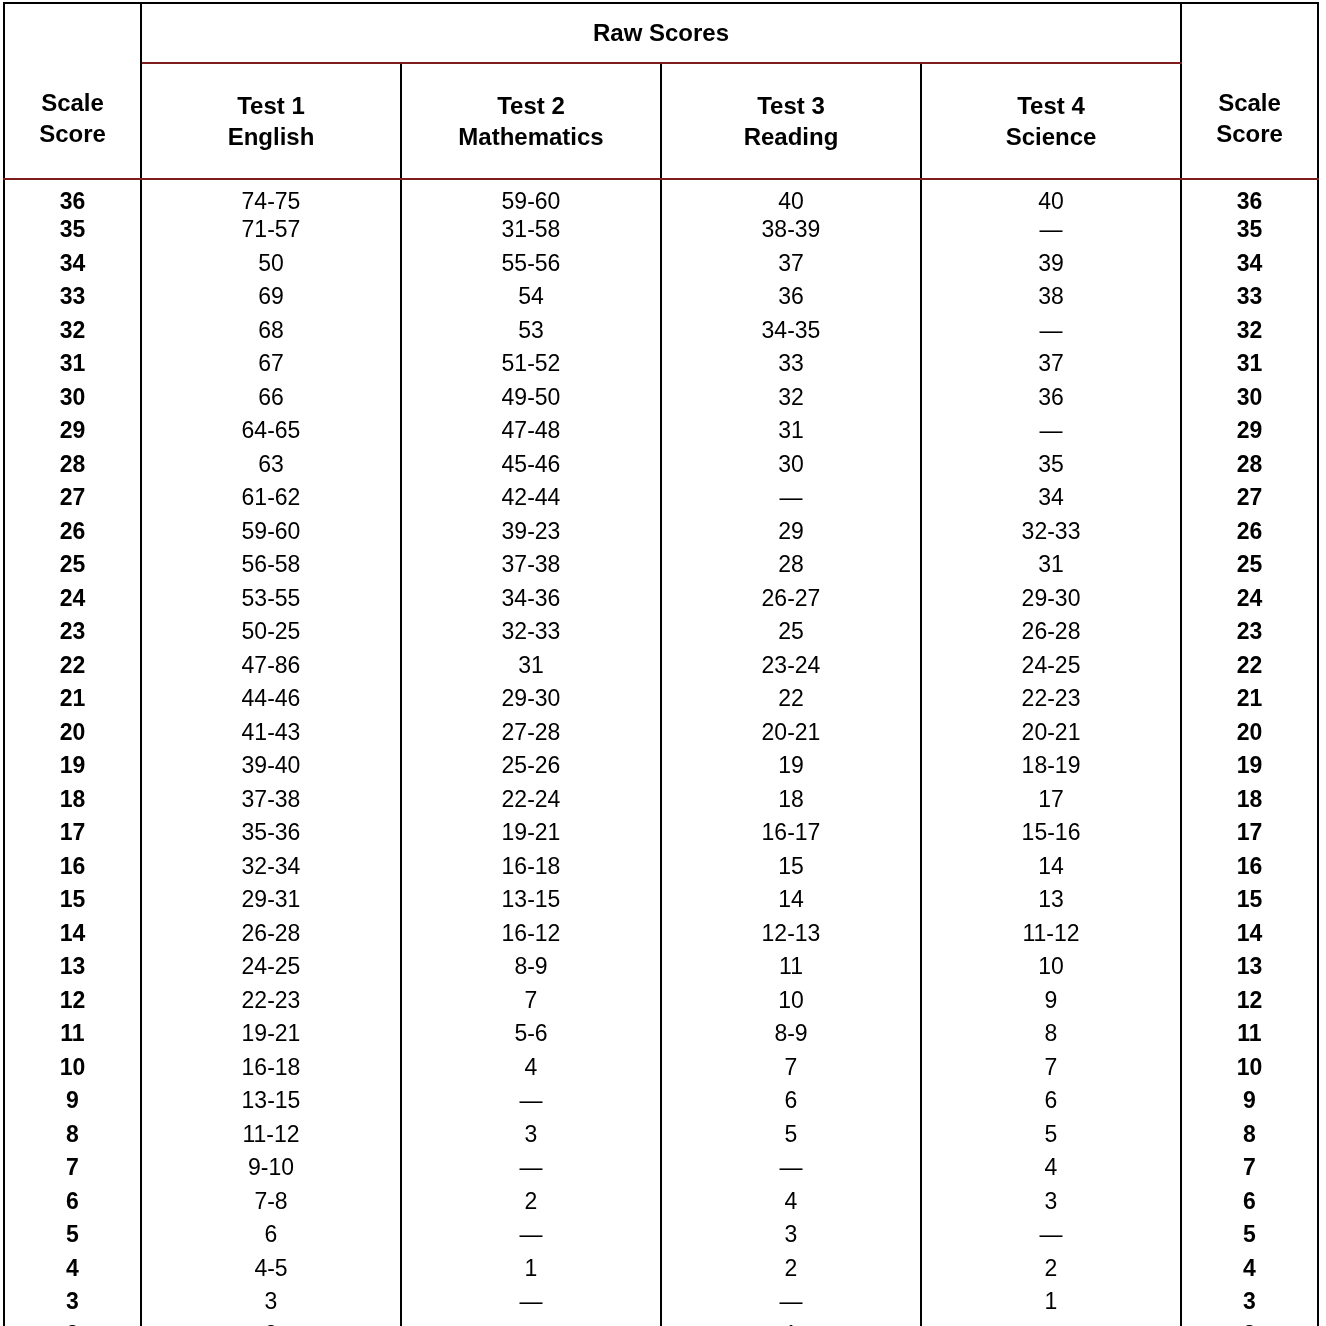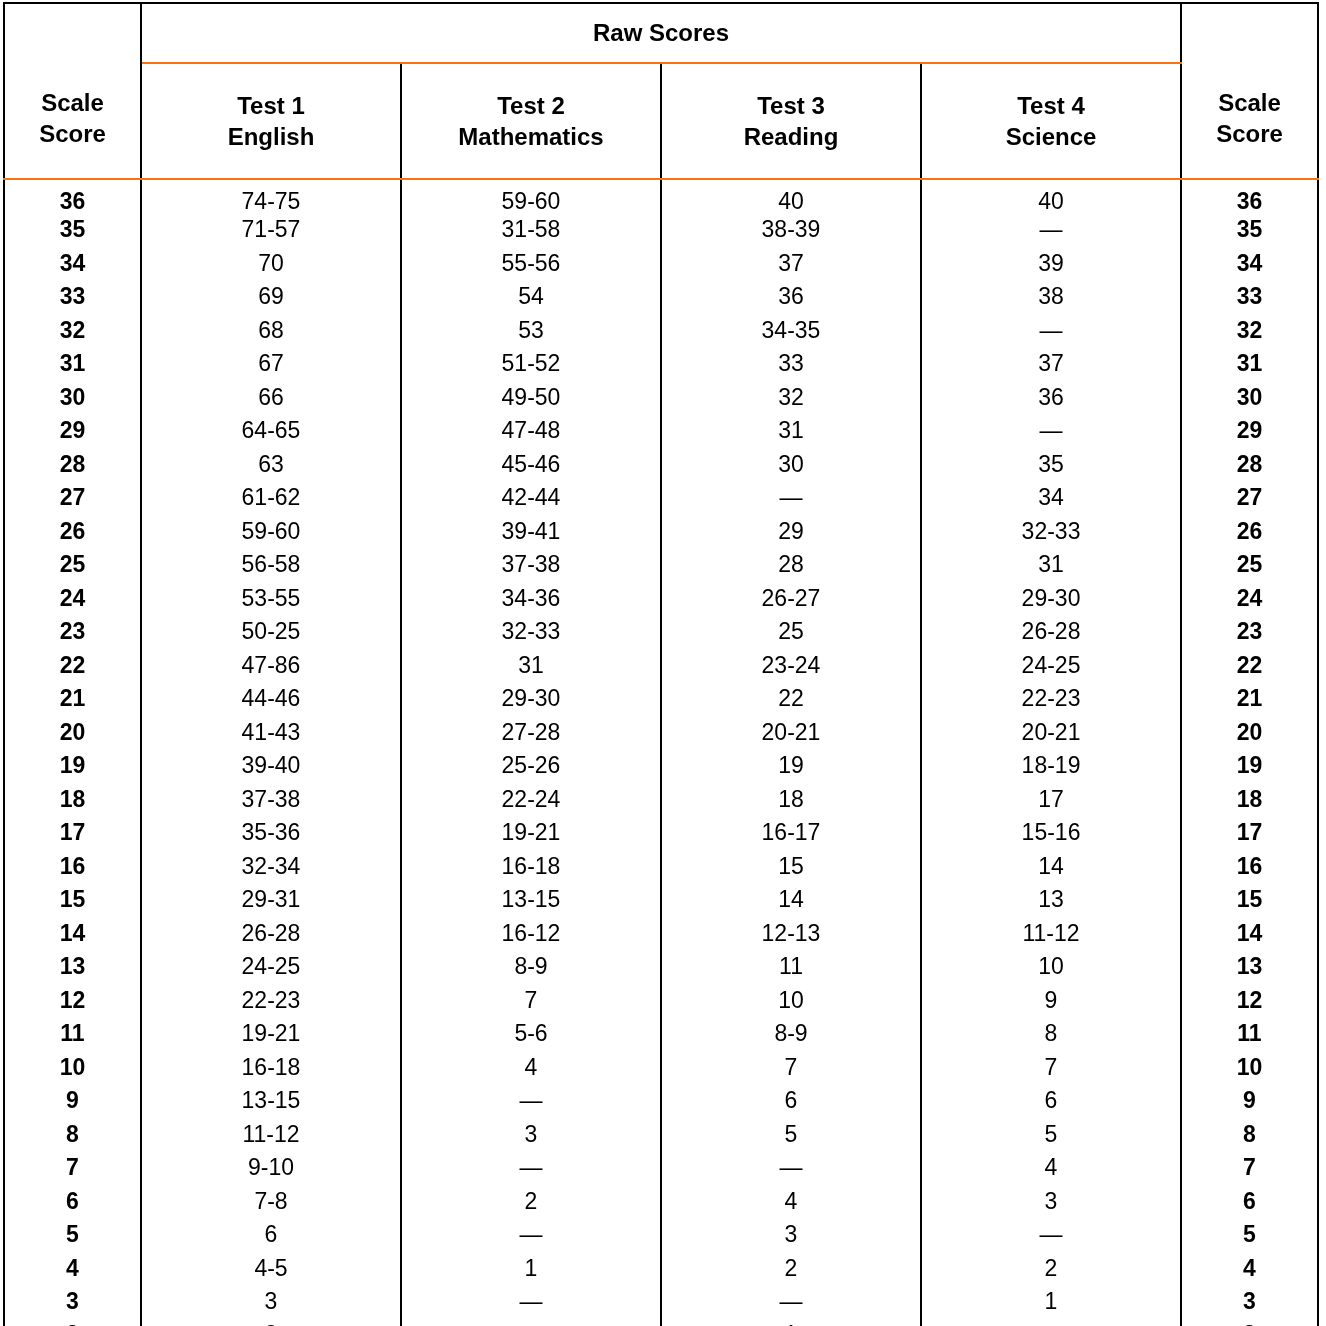--- a/index.html
+++ b/index.html
@@ -19,21 +19,21 @@
   col.test  { width: 260px; }
   th, td {
     border-left: 2px solid #000;
     border-right: 2px solid #000;
     text-align: center;
     padding: 0;
   }
   thead th {
     font-size: 24px; font-weight: bold;
     white-space: pre-line; line-height: 31px;
-    border-bottom: 2px solid #f97316;
+    border-bottom: 2px solid #7f1d1d;
   }
   thead tr.group-row { height: 60px; }
   thead tr.names-row { height: 116px; }
   th.raw-scores { line-height: normal; vertical-align: middle; }
   th.scale-head { vertical-align: bottom; padding-bottom: 29px; }
   tbody td {
     height: 33.5px;
     font-size: 23px;
     vertical-align: middle;
     line-height: 1;
@@ -84,21 +84,21 @@
       <tr>
         <td class="scale-col">35</td>
         <td class="test-col">71-57</td>
         <td class="test-col">31-58</td>
         <td class="test-col">38-39</td>
         <td class="test-col">—</td>
         <td class="scale-col">35</td>
       </tr>
       <tr>
         <td class="scale-col">34</td>
-        <td class="test-col">70</td>
+        <td class="test-col">50</td>
         <td class="test-col">55-56</td>
         <td class="test-col">37</td>
         <td class="test-col">39</td>
         <td class="scale-col">34</td>
       </tr>
       <tr>
         <td class="scale-col">33</td>
         <td class="test-col">69</td>
         <td class="test-col">54</td>
         <td class="test-col">36</td>
@@ -149,21 +149,21 @@
         <td class="scale-col">27</td>
         <td class="test-col">61-62</td>
         <td class="test-col">42-44</td>
         <td class="test-col">—</td>
         <td class="test-col">34</td>
         <td class="scale-col">27</td>
       </tr>
       <tr>
         <td class="scale-col">26</td>
         <td class="test-col">59-60</td>
-        <td class="test-col">39-41</td>
+        <td class="test-col">39-23</td>
         <td class="test-col">29</td>
         <td class="test-col">32-33</td>
         <td class="scale-col">26</td>
       </tr>
       <tr>
         <td class="scale-col">25</td>
         <td class="test-col">56-58</td>
         <td class="test-col">37-38</td>
         <td class="test-col">28</td>
         <td class="test-col">31</td>

